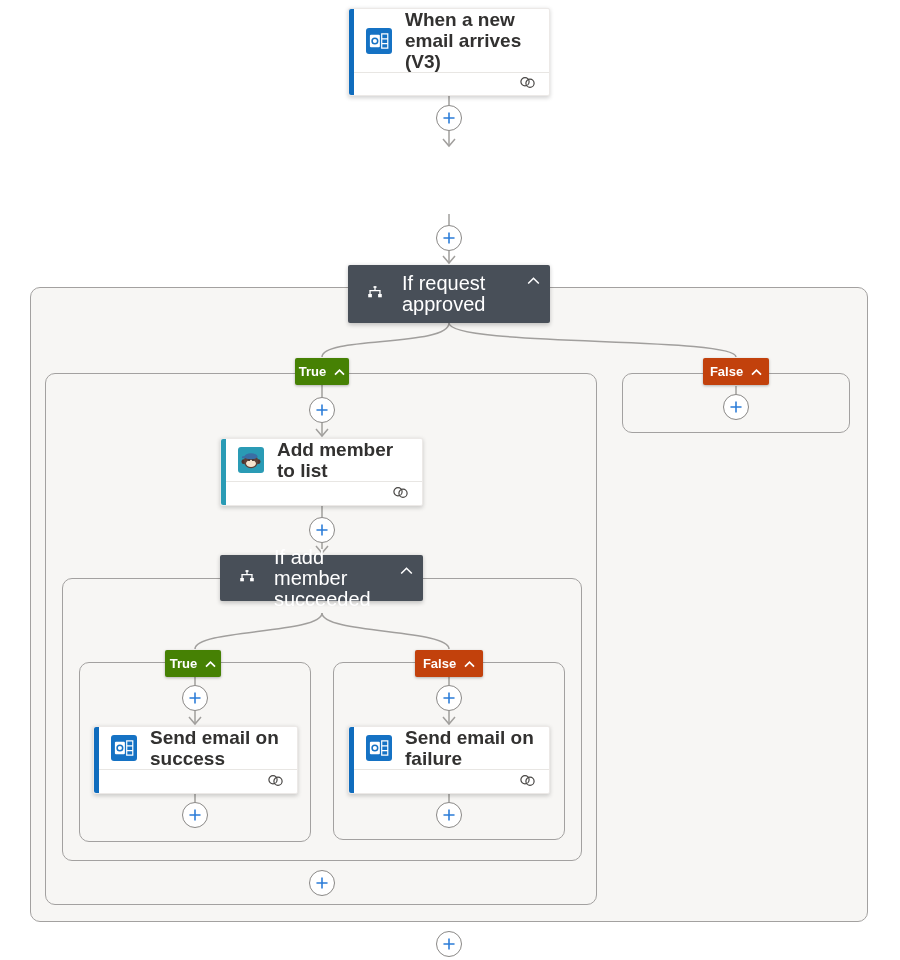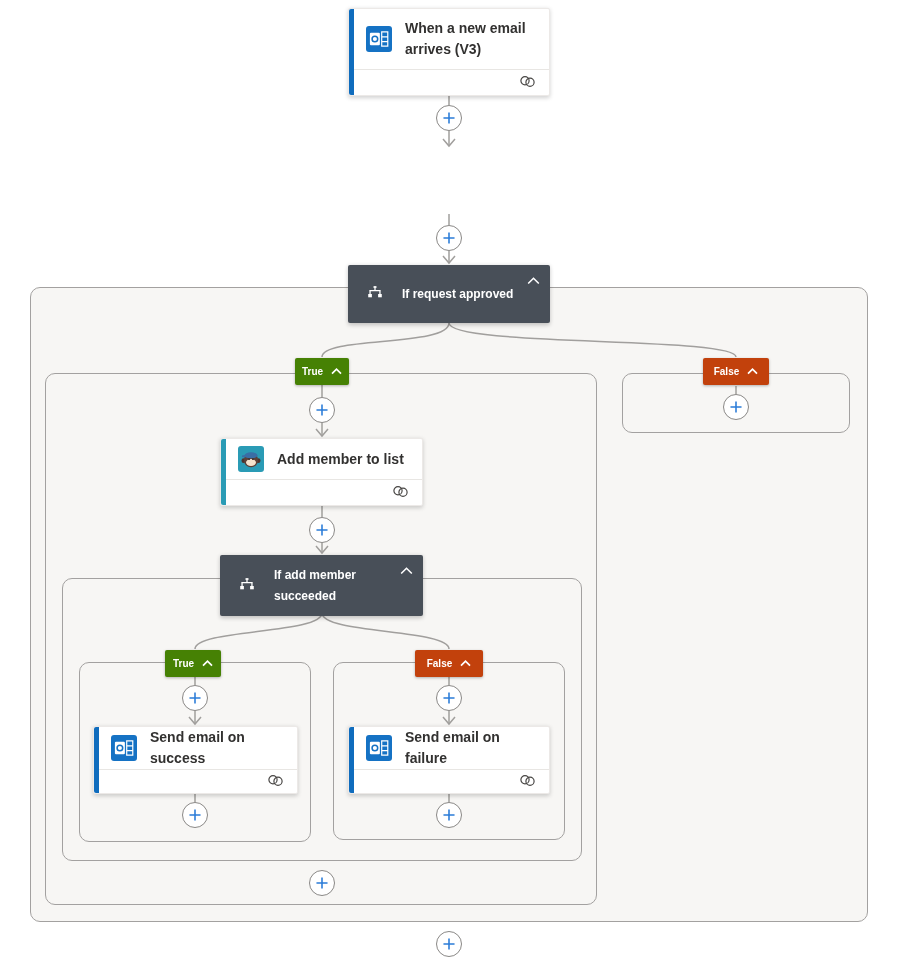--- a/index.html
+++ b/index.html
@@ -16,32 +16,32 @@
   .card{position:absolute;background:#ffffff;border:1px solid #ece9e7;border-radius:2px;
         box-shadow:0 1.5px 4px rgba(0,0,0,.18);display:flex;flex-direction:column;
         box-sizing:border-box;z-index:3;cursor:pointer;}
   .stripe{position:absolute;left:0;top:0;bottom:0;width:5px;border-radius:2px 0 0 2px;}
   .stripe.blue{background:#0f6cbd;}
   .stripe.teal{background:#2a9bb5;}
   .card-main{flex:1;display:flex;align-items:center;padding-left:17px;gap:13px;}
   .app-icon{width:26px;height:26px;border-radius:3px;flex:none;display:flex;align-items:center;justify-content:center;}
   .app-icon.outlook{background:#1572c4;}
   .app-icon.mailchimp{background:#2a9bb5;}
-  .card-title{font-size:14px;font-weight:700;color:#323130;line-height:21px;padding-right:6px;}
+  .card-title{font-size:19px;font-weight:700;color:#323130;line-height:21px;padding-right:6px;}
   .card-footer{height:25px;border-top:1px solid #e8e6e3;margin-left:5px;display:flex;align-items:center;justify-content:flex-end;padding-right:13px;}
 
   
   .cond{position:absolute;background:#484f58;border-radius:2px;box-shadow:0 1.5px 4px rgba(0,0,0,.22);
         display:flex;align-items:center;box-sizing:border-box;padding:6px 10px 6px 16px;z-index:3;cursor:pointer;}
   .cond-icon{flex:none;margin-right:16px;display:flex;}
-  .cond-title{flex:1;font-size:12px;font-weight:700;color:#ffffff;line-height:21px;}
+  .cond-title{flex:1;font-size:20px;font-weight:400;color:#ffffff;line-height:21px;}
   .cond-chev{align-self:flex-start;margin-top:6px;margin-left:6px;display:flex;cursor:pointer;}
 
   
-  .badge{position:absolute;border-radius:2px;color:#ffffff;font-size:10px;font-weight:700;
+  .badge{position:absolute;border-radius:2px;color:#ffffff;font-size:13px;font-weight:700;
          display:flex;align-items:center;justify-content:center;gap:8px;z-index:4;
          box-shadow:0 1px 3px rgba(0,0,0,.28);cursor:pointer;box-sizing:border-box;}
   .badge.green{background:#468104;}
   .badge.red{background:#c2410c;}
 
   
   .plus{position:absolute;width:26px;height:26px;border-radius:50%;background:#ffffff;
         border:1px solid #8a8886;z-index:4;display:flex;align-items:center;justify-content:center;
         cursor:pointer;padding:0;box-sizing:border-box;}
   .plus svg{display:block;}
@@ -203,21 +203,21 @@
       </span>
     </div>
   </div>
 
   <button class="plus" style="left:309px;top:517px;">
     <svg width="26" height="26" viewBox="0 0 26 26">
         <path d="M13,7 V19 M7,13 H19" stroke="#2b7cd8" stroke-width="1.7"></path>
       </svg>
   </button>
 
-  <div class="cond" style="left:220px;top:555px;width:203px;height:61px;">
+  <div class="cond" style="left:220px;top:555px;width:203px;height:46px;">
     <span class="cond-icon">
       <svg width="22" height="22" viewBox="0 0 24 24">
         <rect x="10.4" y="3.4" width="3.2" height="2" fill="#ffffff"></rect>
         <path d="M12,5.4 V8.2 M5.8,8.2 H18.2 M6.6,8.2 V12 M17.4,8.2 V12" stroke="#ffffff" stroke-width="1.4" fill="none"></path>
         <rect x="4.6" y="12" width="4" height="3.6" fill="#ffffff"></rect>
         <rect x="15.4" y="12" width="4" height="3.6" fill="#ffffff"></rect>
       </svg>
     </span>
     <span class="cond-title">If add member succeeded</span>
     <span class="cond-chev">

